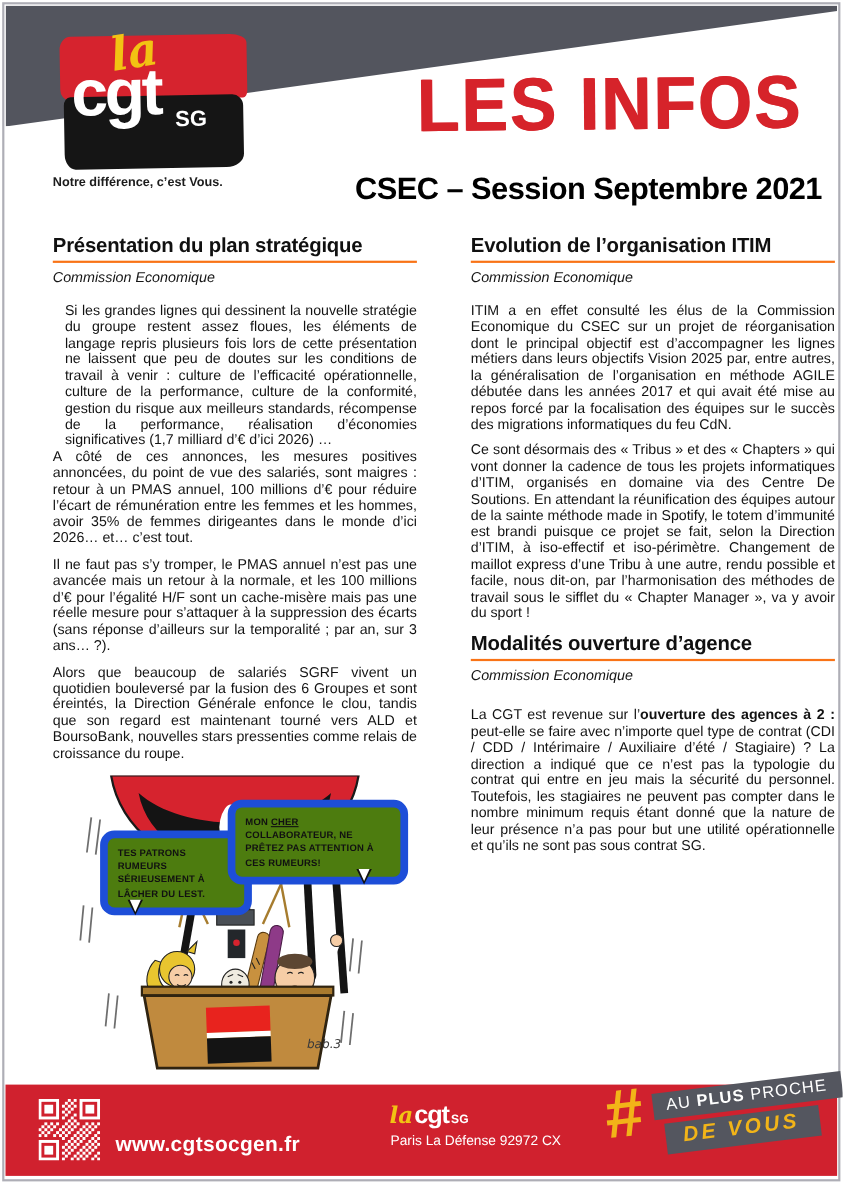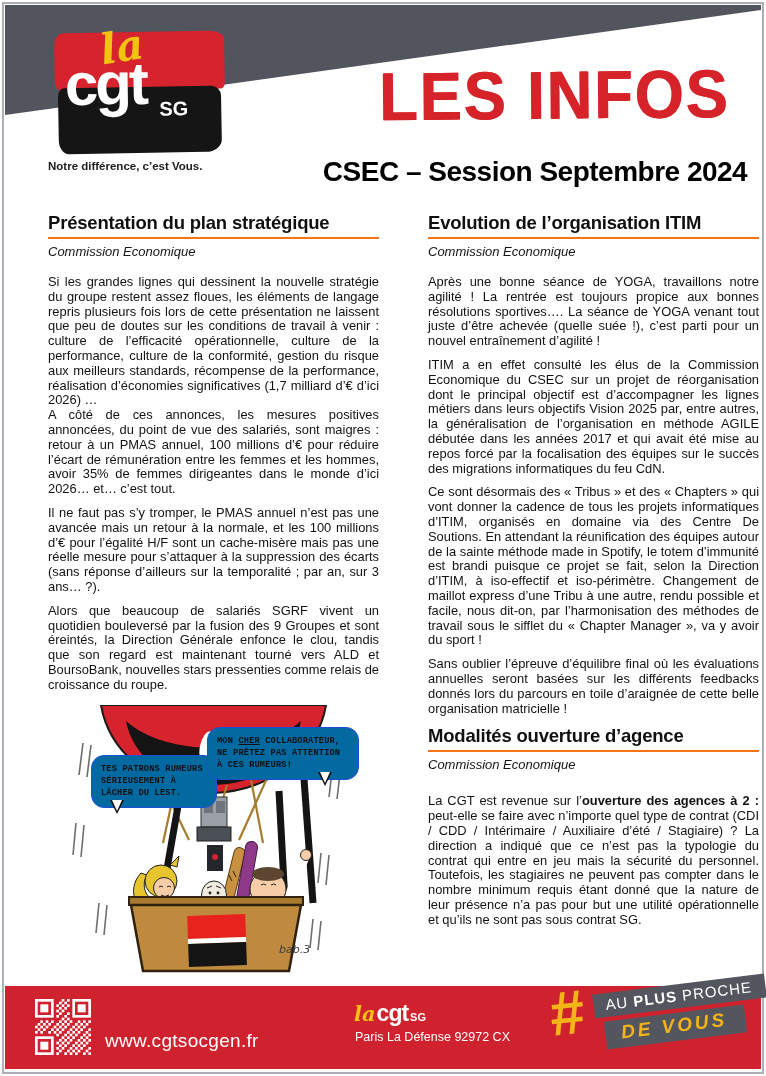--- a/index.html
+++ b/index.html
@@ -29,46 +29,46 @@
              text-shadow:1px 0 #D6232A;}
   .session{left:318px;top:156px;width:434px;text-align:center;font-size:28px;font-weight:800;
            color:#000;letter-spacing:-0.5px;}
   
   .col{position:absolute;top:212px;width:331px;}
   .col-left{left:48px;} .col-right{left:428px;}
   h2.sec-title{font-size:18.5px;font-weight:700;margin:0;padding:0 0 3px 0;
                border-bottom:2px solid #f97316;color:#101010;letter-spacing:-0.2px;}
   .subtitle{font-style:italic;font-size:13px;margin:5px 0 16px 0;color:#141414;}
   p.body{font-size:12.9px;line-height:14.8px;text-align:justify;margin:0 0 9px 0;color:#121212;}
-  p.tight{margin-bottom:0;}
+  p.tight{margin-bottom:0;margin-left:11px;}
   .sec2{margin-top:38px;}
   .sub2{margin-bottom:22px;}
   
   .cartoon{position:relative;width:285px;height:272px;margin:12px auto 0 auto;}
   .cartoon svg{position:absolute;left:0;top:0;}
-  .bubble{position:absolute;background:#0369a1;border:1px solid #1d4ed8;border-radius:13px;
-          padding:7px 9px;font-family:Liberation Mono, monospace;font-weight:700;font-size:8.6px;
+  .bubble{position:absolute;background:#4d7c0f;border:7px solid #1d4ed8;border-radius:13px;
+          padding:7px 9px;font-family:Liberation Sans, sans-serif;font-weight:700;font-size:8.6px;
           line-height:1.45;color:#111;letter-spacing:0.2px;}
   .bubble-left{left:20px;top:50px;width:106px;}
   .bubble-left::after{content:"";position:absolute;left:18px;bottom:-14px;
           border:7px solid transparent;border-top:14px solid #111;}
   .bubble-left::before{content:"";position:absolute;left:20px;bottom:-9px;z-index:1;
           border:5px solid transparent;border-top:11px solid #fff;}
   .bubble-right{left:136px;top:22px;width:132px;}
   .bubble-right::after{content:"";position:absolute;right:26px;bottom:-14px;
           border:7px solid transparent;border-top:14px solid #111;}
   .bubble-right::before{content:"";position:absolute;right:28px;bottom:-9px;z-index:1;
           border:5px solid transparent;border-top:11px solid #fff;}
   .u{text-decoration:underline;}
   .signature{position:absolute;left:208px;top:238px;font-size:11px;font-style:italic;color:#3a3a3a;
              font-family:"DejaVu Sans",sans-serif;}
   
   .footer{position:absolute;left:5px;right:5px;top:986px;height:83px;background:#D0212E;}
   .qr{position:absolute;left:30px;top:13px;width:56px;height:56px;}
-  .website{position:absolute;left:100px;top:44px;font-size:19px;font-weight:400;color:#fff;
+  .website{position:absolute;left:100px;top:44px;font-size:19px;font-weight:700;color:#fff;
            letter-spacing:0.3px;}
   .f-logo{position:absolute;left:300px;top:16px;width:170px;text-align:center;line-height:1;}
   .f-la{font-family:"DejaVu Serif",serif;font-style:italic;font-weight:bold;font-size:21px;
         color:#F2C313;margin-right:1px;}
   .f-cgt{font-size:23px;font-weight:800;color:#fff;letter-spacing:-1px;}
   .f-sg{font-size:11px;font-weight:700;color:#fff;margin-left:2px;}
   .f-address{position:absolute;left:265px;top:44px;width:240px;text-align:right;color:#fff;
              font-size:12.5px;}
   .f-contact{position:absolute;left:245px;top:61px;width:280px;text-align:center;color:#fff;
              font-size:12.5px;margin-top:26px;}
@@ -90,29 +90,29 @@
 <div class="abs logo">
   <div class="logo-red"></div>
   <div class="logo-black"></div>
   <div class="logo-la">la</div>
   <div class="logo-cgt">cgt</div>
   <div class="logo-sg">SG</div>
 </div>
 <div class="abs tagline">Notre différence, c’est Vous.</div>
 
 <div class="abs les-infos">LES INFOS</div>
-<div class="abs session">CSEC – Session Septembre 2024</div>
+<div class="abs session">CSEC – Session Septembre 2021</div>
 
 <div class="col col-left">
   <h2 class="sec-title">Présentation du plan stratégique</h2>
   <div class="subtitle">Commission Economique</div>
   <p class="body tight">Si les grandes lignes qui dessinent la nouvelle stratégie du groupe restent assez floues, les éléments de langage repris plusieurs fois lors de cette présentation ne laissent que peu de doutes sur les conditions de travail à venir : culture de l’efficacité opérationnelle, culture de la performance, culture de la conformité, gestion du risque aux meilleurs standards, récompense de la performance, réalisation d’économies significatives (1,7 milliard d’€ d’ici 2026) …</p>
   <p class="body">A côté de ces annonces, les mesures positives annoncées, du point de vue des salariés, sont maigres : retour à un PMAS annuel, 100 millions d’€ pour réduire l’écart de rémunération entre les femmes et les hommes, avoir 35% de femmes dirigeantes dans le monde d’ici 2026… et… c’est tout.</p>
   <p class="body">Il ne faut pas s’y tromper, le PMAS annuel n’est pas une avancée mais un retour à la normale, et les 100 millions d’€ pour l’égalité H/F sont un cache-misère mais pas une réelle mesure pour s’attaquer à la suppression des écarts (sans réponse d’ailleurs sur la temporalité ; par an, sur 3 ans… ?).</p>
-  <p class="body">Alors que beaucoup de salariés SGRF vivent un quotidien bouleversé par la fusion des 9 Groupes et sont éreintés, la Direction Générale enfonce le clou, tandis que son regard est maintenant tourné vers ALD et BoursoBank, nouvelles stars pressenties comme relais de croissance du roupe.</p>
+  <p class="body">Alors que beaucoup de salariés SGRF vivent un quotidien bouleversé par la fusion des 6 Groupes et sont éreintés, la Direction Générale enfonce le clou, tandis que son regard est maintenant tourné vers ALD et BoursoBank, nouvelles stars pressenties comme relais de croissance du roupe.</p>
 
   <div class="cartoon">
     <svg width="285" height="272" viewBox="0 0 285 272">
 
       <g stroke="#555" stroke-width="1.6" opacity="0.85">
         <line x1="12" y1="38" x2="8" y2="70"></line>
           <line x1="20" y1="40" x2="16" y2="72"></line>
         <line x1="5" y1="118" x2="2" y2="150"></line>
           <line x1="13" y1="120" x2="10" y2="152"></line>
         <line x1="28" y1="198" x2="25" y2="228"></line>
@@ -201,24 +201,22 @@
     </svg>
     <div class="bubble bubble-left">TES PATRONS RUMEURS SÉRIEUSEMENT À LÂCHER DU LEST.</div>
     <div class="bubble bubble-right"><span>MON </span><span class="u">CHER</span><span> COLLABORATEUR, NE PRÊTEZ PAS ATTENTION À CES RUMEURS!</span></div>
     <div class="signature">bab.3</div>
   </div>
 </div>
 
 <div class="col col-right">
   <h2 class="sec-title">Evolution de l’organisation ITIM</h2>
   <div class="subtitle">Commission Economique</div>
-  <p class="body">Après une bonne séance de YOGA, travaillons notre agilité ! La rentrée est toujours propice aux bonnes résolutions sportives…. La séance de YOGA venant tout juste d’être achevée (quelle suée !), c’est parti pour un nouvel entraînement d’agilité !</p>
   <p class="body">ITIM a en effet consulté les élus de la Commission Economique du CSEC sur un projet de réorganisation dont le principal objectif est d’accompagner les lignes métiers dans leurs objectifs Vision 2025 par, entre autres, la généralisation de l’organisation en méthode AGILE débutée dans les années 2017 et qui avait été mise au repos forcé par la focalisation des équipes sur le succès des migrations informatiques du feu CdN.</p>
   <p class="body">Ce sont désormais des « Tribus » et des « Chapters » qui vont donner la cadence de tous les projets informatiques d’ITIM, organisés en domaine via des Centre De Soutions. En attendant la réunification des équipes autour de la sainte méthode made in Spotify, le totem d’immunité est brandi puisque ce projet se fait, selon la Direction d’ITIM, à iso-effectif et iso-périmètre. Changement de maillot express d’une Tribu à une autre, rendu possible et facile, nous dit-on, par l’harmonisation des méthodes de travail sous le sifflet du « Chapter Manager », va y avoir du sport !</p>
-  <p class="body">Sans oublier l’épreuve d’équilibre final où les évaluations annuelles seront basées sur les différents feedbacks donnés lors du parcours en toile d’araignée de cette belle organisation matricielle !</p>
 
   <h2 class="sec-title sec2">Modalités ouverture d’agence</h2>
   <div class="subtitle sub2">Commission Economique</div>
   <p class="body"><span>La CGT est revenue sur l’</span><b>ouverture des agences à 2 :</b><span> peut-elle se faire avec n’importe quel type de contrat (CDI / CDD / Intérimaire / Auxiliaire d’été / Stagiaire) ? La direction a indiqué que ce n’est pas la typologie du contrat qui entre en jeu mais la sécurité du personnel. Toutefois, les stagiaires ne peuvent pas compter dans le nombre minimum requis étant donné que la nature de leur présence n’a pas pour but une utilité opérationnelle et qu’ils ne sont pas sous contrat SG.</span></p>
 </div>
 
 <div class="footer">
   <svg id="qr-svg" class="qr" viewBox="0 0 56 56">
       <rect x="26.67" y="0.00" width="2.67" height="2.67" fill="#fff"></rect>
       <rect x="32.00" y="0.00" width="2.67" height="2.67" fill="#fff"></rect>

